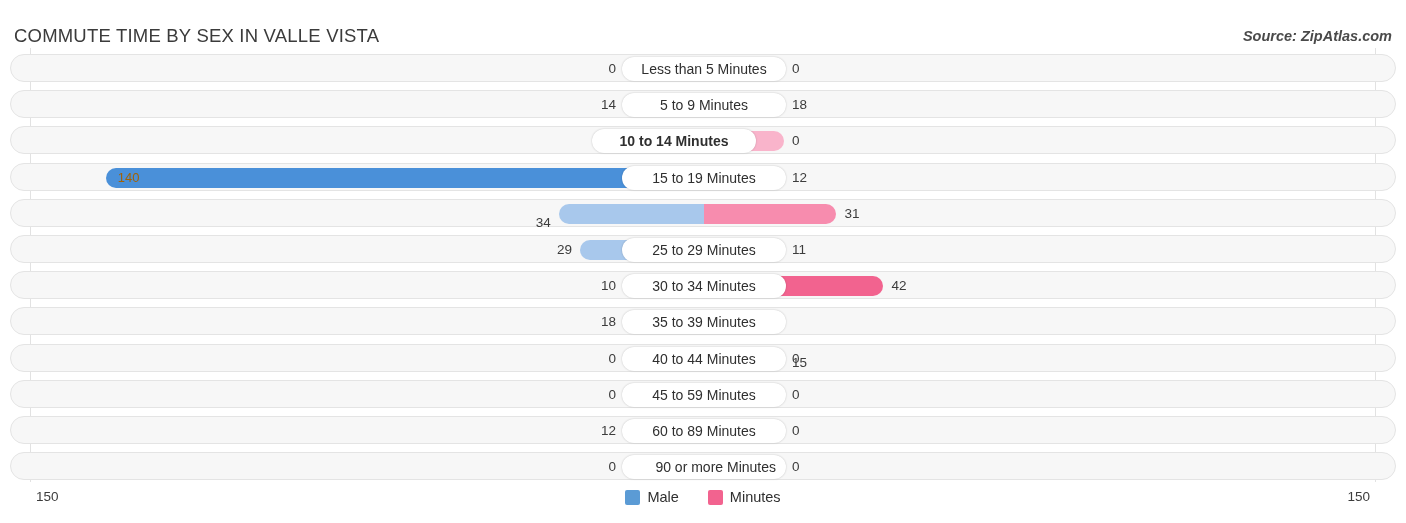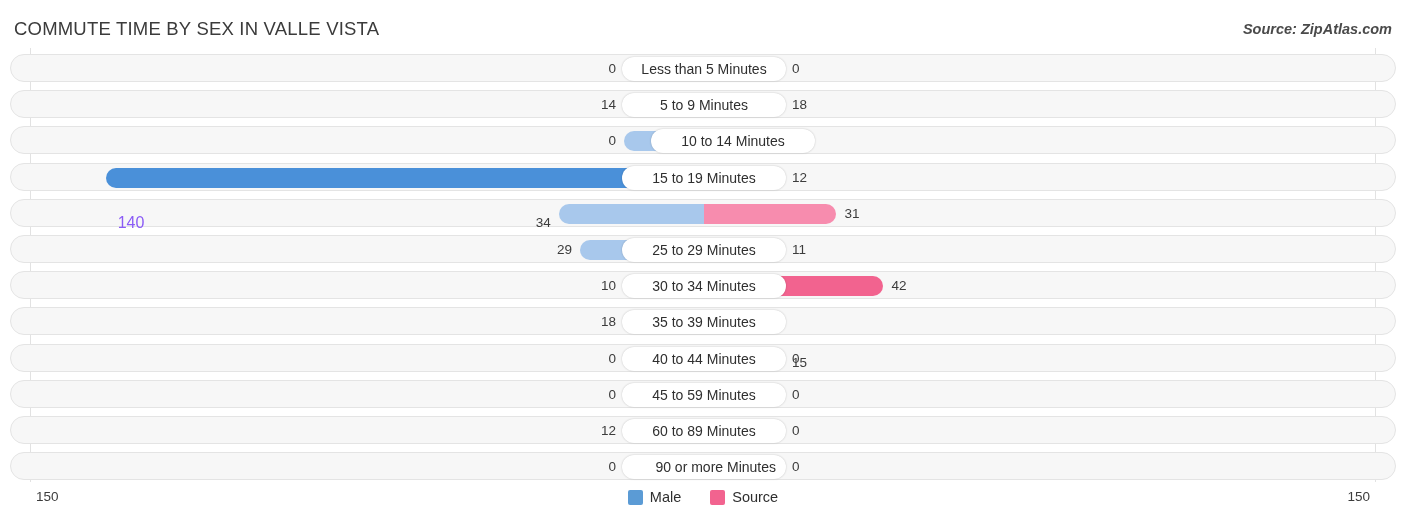--- a/index.html
+++ b/index.html
@@ -12,21 +12,21 @@
     height: 523px;
     font-family: "Liberation Sans", sans-serif;
     color: #3c3c3c;
     overflow: hidden;
     position: relative;
   }
 
   
   .header {
     position: absolute;
-    top: 8px; left: 0; right: 0;
+    top: 15px; left: 0; right: 0;
     height: 44px;
   }
   .chart-title {
     position: absolute;
     left: 14px;
     top: 10px;
     font-size: 18.5px;
     font-weight: 400;
     letter-spacing: .2px;
     color: #3b3b3b;
@@ -95,23 +95,22 @@
     height: 20px;
     line-height: 20px;
     font-size: 13.5px;
     color: #3c3c3c;
     white-space: nowrap;
     z-index: 3;
   }
   .val.left  { text-align: right; }
   .val.right { text-align: left; }
   .val.inside {
-    color: #8b5cf6;
-    font-size: 16px;
-    margin-top: 45px;
+    color: #a16207;
+    font-size: 13px;
   }
 
   .cat-pill {
     position: absolute;
     top: 2px;
     height: 24px;
     line-height: 24px;
     background: #ffffff;
     border-radius: 13px;
     box-shadow: 0 0 2px rgba(0,0,0,.22);
@@ -187,21 +186,21 @@
         <div class="val left" style="left: 551px; width: 54px;">14</div>
         <div class="bar female" style="left: 693px; width: 80px; background: rgb(247, 140, 174);"></div>
         <div class="val right" style="left: 781px; width: 54px;">18</div>
         <div class="cat-pill" style="left: 611px; width: 164px;">5 to 9 Minutes</div>
       </div>
       <div class="row" style="top: 78.4px;">
         <div class="bar male" style="left: 613px; width: 80px; background: rgb(168, 200, 236);"></div>
         <div class="val left" style="left: 551px; width: 54px;">0</div>
         <div class="bar female" style="left: 693px; width: 80px; background: rgb(249, 180, 203);"></div>
         <div class="val right" style="left: 781px; width: 54px;">0</div>
-        <div class="cat-pill" style="left: 640px; width: 164px;">10 to 14 Minutes</div>
+        <div class="cat-pill" style="left: 581px; width: 164px; font-weight: bold;">10 to 14 Minutes</div>
       </div>
       <div class="row" style="top: 114.6px;">
         <div class="bar male capped" style="left: 94.7333px; width: 598.267px; background: rgb(74, 144, 217);"></div>
         <div class="val inside" style="left: 106.733px;">140</div>
         <div class="bar female" style="left: 693px; width: 80px; background: rgb(249, 180, 203);"></div>
         <div class="val right" style="left: 781px; width: 54px;">12</div>
         <div class="cat-pill" style="left: 611px; width: 164px;">15 to 19 Minutes</div>
       </div>
       <div class="row" style="top: 150.8px;">
         <div class="bar male" style="left: 547.707px; width: 145.293px; background: rgb(168, 200, 236);"></div>
@@ -264,16 +263,16 @@
 <div class="footer">
   <div class="axis-label axis-left">150</div>
   <div class="axis-label axis-right">150</div>
   <div class="legend" id="legend">
       <div class="legend-item">
         <span class="swatch" style="background: rgb(91, 155, 213);"></span>
         <span>Male</span>
       </div>
       <div class="legend-item">
         <span class="swatch" style="background: rgb(242, 99, 143);"></span>
-        <span>Source</span>
+        <span>Minutes</span>
       </div>
     </div>
 </div>
 
 </body></html>

